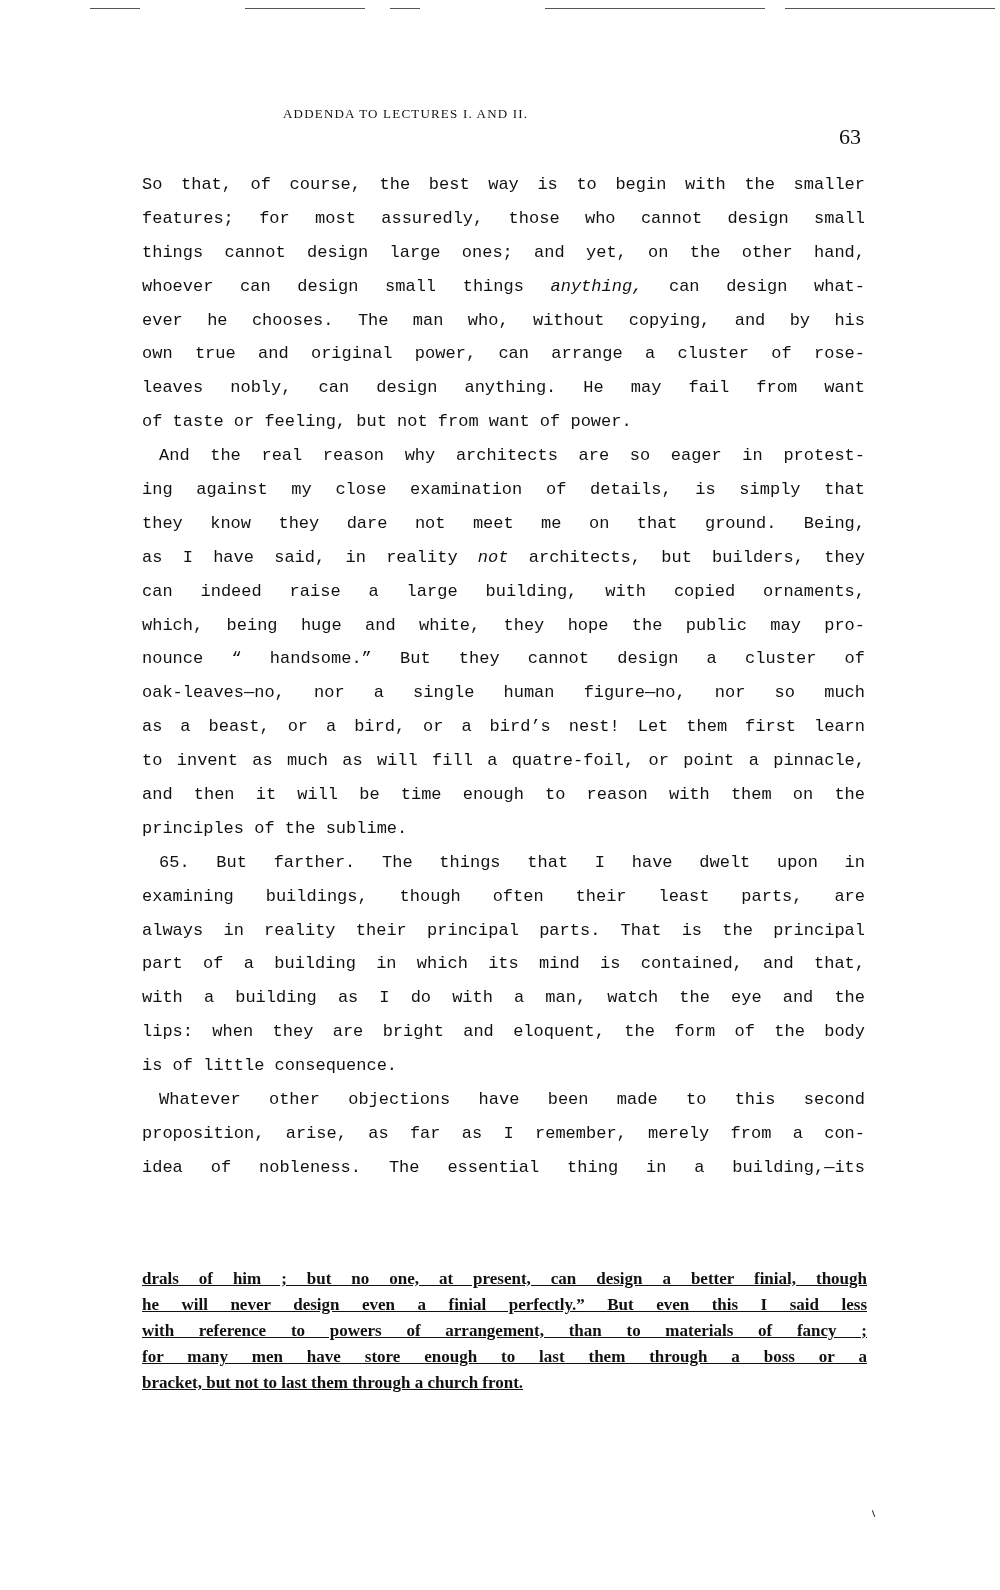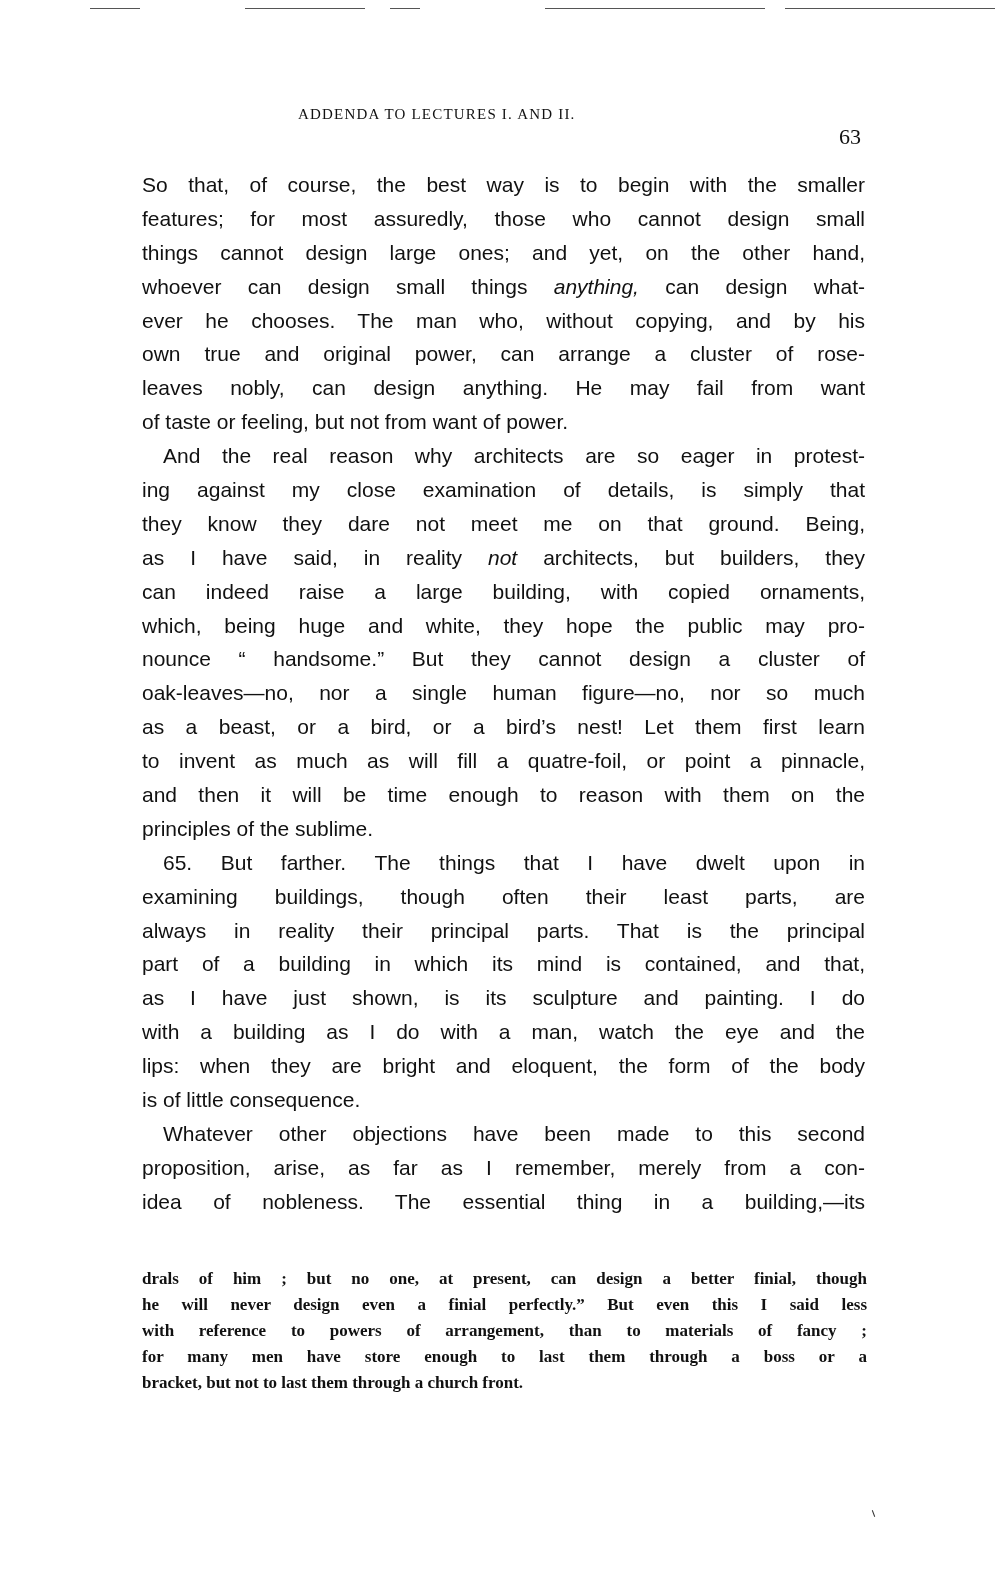--- a/index.html
+++ b/index.html
@@ -1,26 +1,26 @@
 <!DOCTYPE html>
 <html><head>
 <meta charset="utf-8">
 <style>
   html, body { margin:0; padding:0; background:#ffffff; }
   body { width:1000px; height:1590px; position:relative; overflow:hidden; color:#111; }
   .scan-top { position:absolute; left:0; top:8px; width:1000px; height:3px; }
   .scan-top span { position:absolute; top:0; height:1px; background:#555; }
   .header { position:absolute; top:104px; left:142px; width:723px; height:30px; font-family:"Liberation Serif", serif; }
-  .running-title { position:absolute; left:156px; top:2px; font-size:15px; letter-spacing:1.2px; }
+  .running-title { position:absolute; left:141px; top:2px; font-size:13px; letter-spacing:1.2px; }
   .page-number { position:absolute; right:4px; top:-4px; font-size:22px;margin-top:24px; }
-  .body-text { position:absolute; top:168px; left:142px; width:723px; font-family:Liberation Sans, sans-serif; font-size:21px; line-height:33.9px; }
+  .body-text { position:absolute; top:168px; left:142px; width:723px; font-family:Liberation Mono, monospace; font-size:17px; line-height:33.9px; }
   .line { display:block; white-space:nowrap; text-align:justify; text-align-last:justify; height:33.9px; }
   .line.last { text-align-last:left; }
   .footnote { position:absolute; top:1266px; left:142px; width:725px; font-family:"Liberation Serif", serif; font-weight:bold; font-size:17px; line-height:26px; }
-  .fline { display:block; white-space:nowrap; text-align:justify; text-align-last:justify; height:26px; }
+  .fline { display:block; white-space:nowrap; text-align:justify; text-align-last:justify; height:26px;text-decoration:underline; }
   .fline.last { text-align-last:left; }
   .stray-mark { position:absolute; left:873px; top:1510px; width:1px; height:7px; background:#333; transform:rotate(-20deg); }
   em { font-style:italic; }
 </style>
 </head>
 <body>
 
 <div class="scan-top">
   <span style="left:90px;width:50px"></span>
   <span style="left:245px;width:120px"></span>
@@ -52,21 +52,20 @@
   <span class="line">nounce “ handsome.”  But they cannot design a cluster of</span>
   <span class="line">oak-leaves—no, nor a single human figure—no, nor so much</span>
   <span class="line">as a beast, or a bird, or a bird’s nest!  Let them first learn</span>
   <span class="line">to invent as much as will fill a quatre-foil, or point a pinnacle,</span>
   <span class="line">and then it will be time enough to reason with them on the</span>
   <span class="line last">principles of the sublime.</span>
   <span class="line"> 65. But farther.  The things that I have dwelt upon in</span>
   <span class="line">examining buildings, though often their least parts, are</span>
   <span class="line">always in reality their principal parts.  That is the principal</span>
   <span class="line">part of a building in which its mind is contained, and that,</span>
-  <span class="line">as I have just shown, is its sculpture and painting.  I do</span>
   <span class="line">with a building as I do with a man, watch the eye and the</span>
   <span class="line">lips: when they are bright and eloquent, the form of the body</span>
   <span class="line last">is of little consequence.</span>
   <span class="line"> Whatever other objections have been made to this second</span>
   <span class="line">proposition, arise, as far as I remember, merely from a con-</span>
   <span class="line">idea of nobleness.  The essential thing in a building,—its</span>
 </div>
 
 <div class="footnote">
   <span class="fline">drals of him ; but no one, at present, can design a better finial, though</span>

